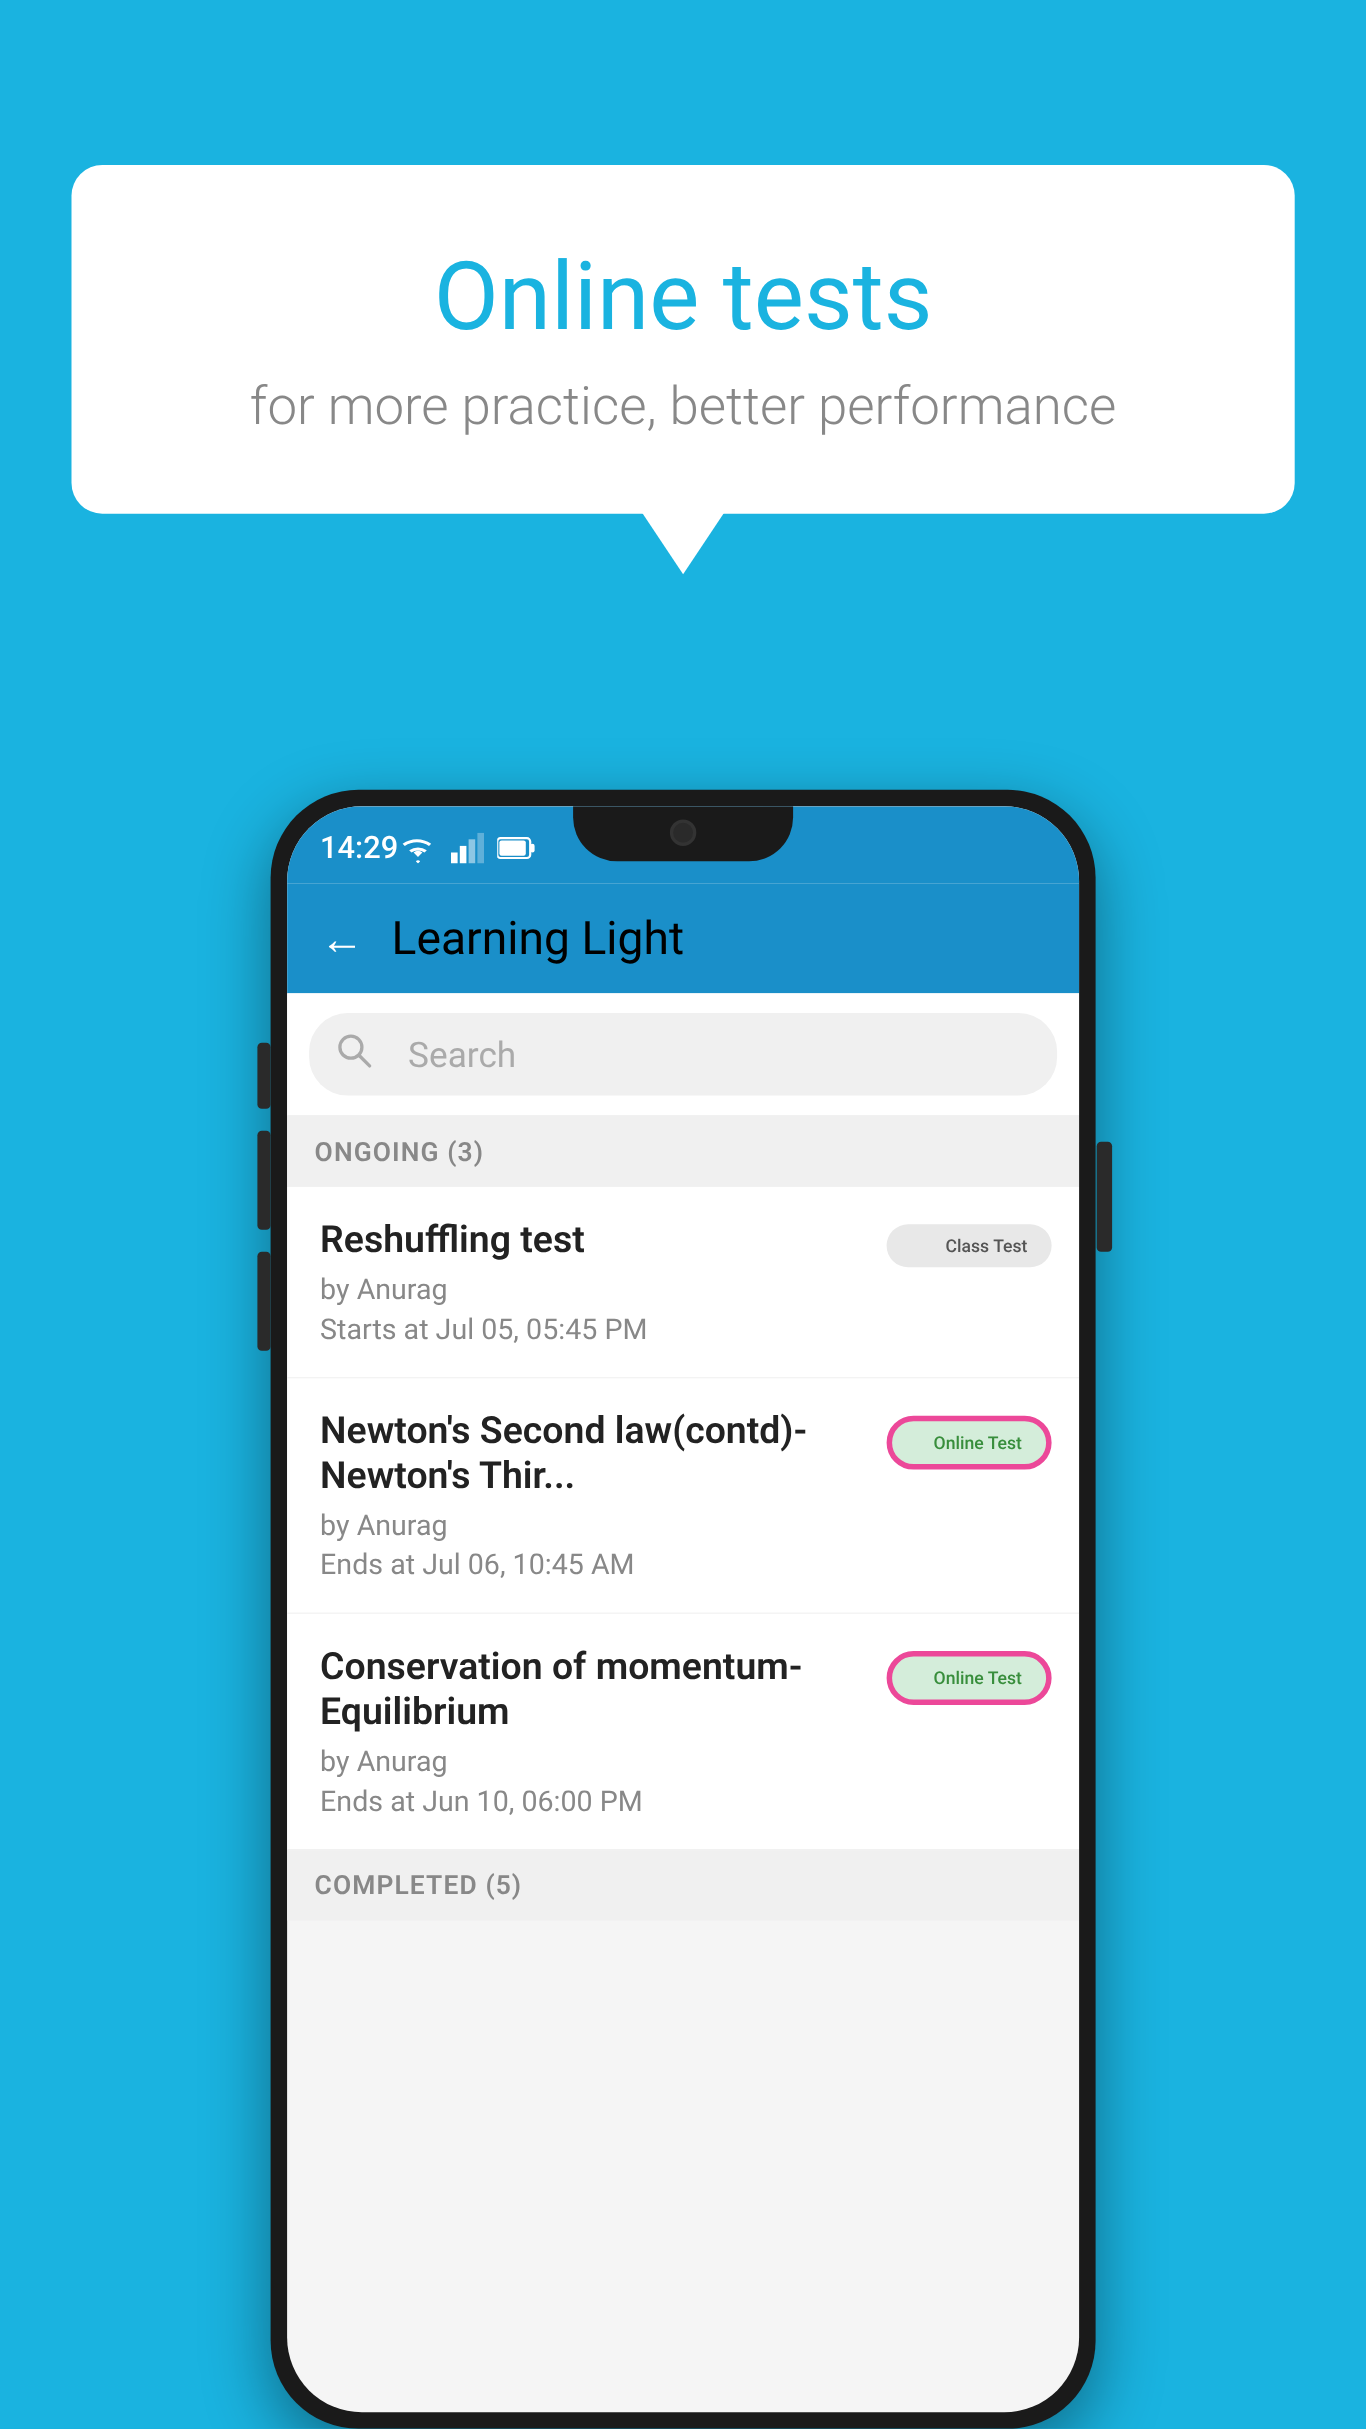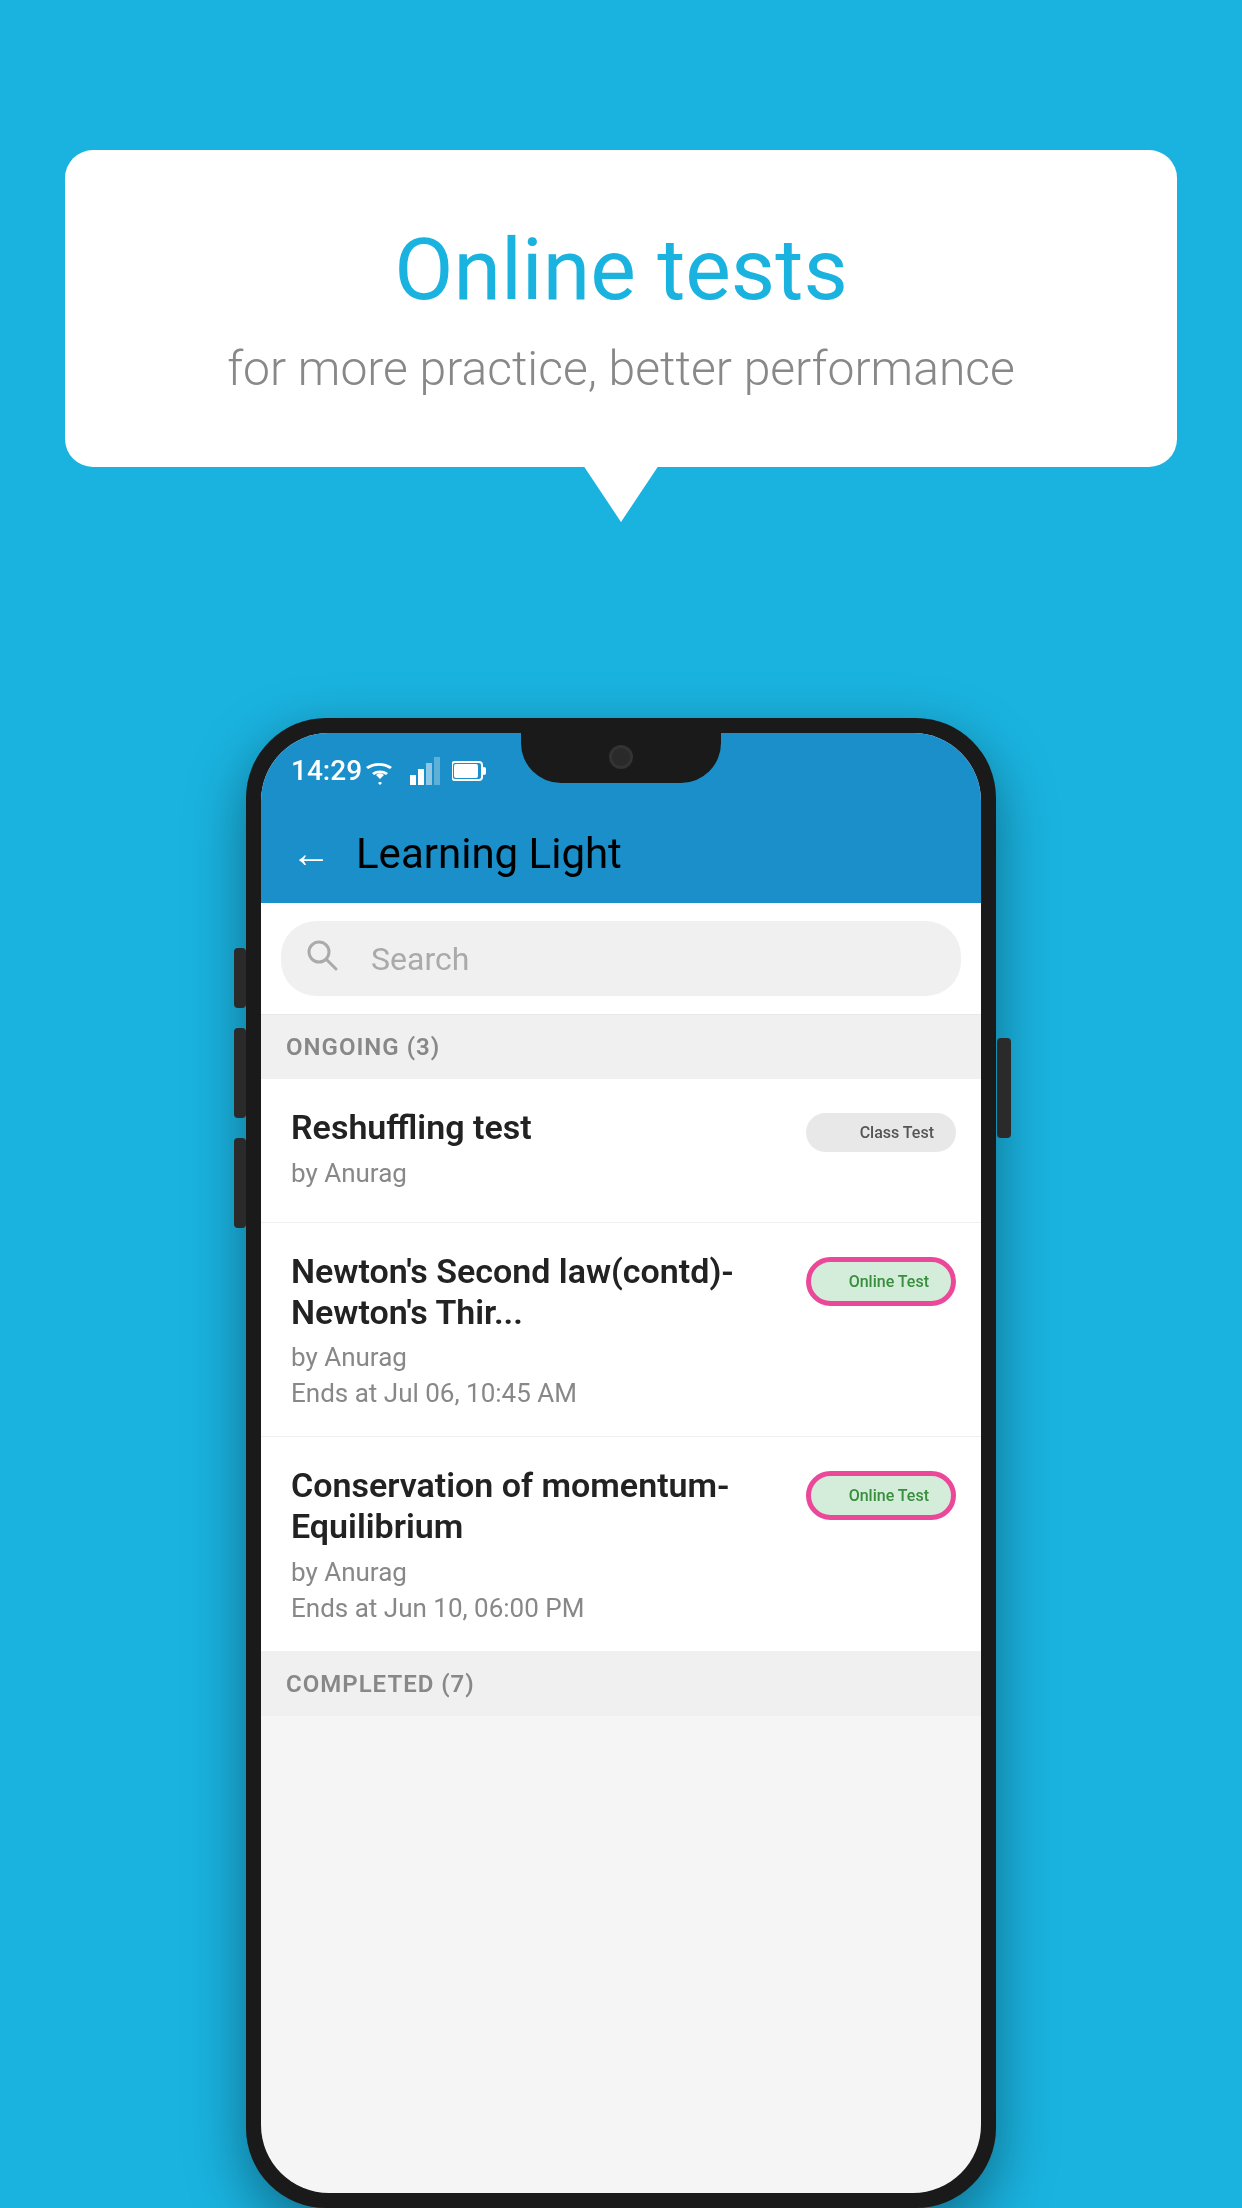--- a/index.html
+++ b/index.html
@@ -396,20 +396,23 @@
       <div class="section-header">
         <span class="section-label">ONGOING (3)</span>
       </div>
 
       <div class="test-list">
 
         <div class="test-item">
           <div class="test-info">
             <div class="test-name">Reshuffling test</div>
             <div class="test-by">by Anurag</div>
+            <div class="test-time">
+              <span>Starts at</span>&nbsp;<span>Jul 05, 05:45 PM</span>
+            </div>
           </div>
           <span class="test-badge badge-class">Class Test</span>
         </div>
 
         <div class="test-item">
           <div class="test-info">
             <div class="test-name">Newton's Second law(contd)-Newton's Thir...</div>
             <div class="test-by">by Anurag</div>
             <div class="test-time">
               <span>Ends at</span>&nbsp;<span>Jul 06, 10:45 AM</span>
@@ -425,18 +428,18 @@
             <div class="test-time">
               <span>Ends at</span>&nbsp;<span>Jun 10, 06:00 PM</span>
             </div>
           </div>
           <span class="test-badge badge-online">Online Test</span>
         </div>
 
       </div>
 
       <div class="completed-bar">
-        <span class="section-label">COMPLETED (7)</span>
+        <span class="section-label">COMPLETED (5)</span>
       </div>
 
     </div>
   </div>
 </div>
 
 </body></html>

